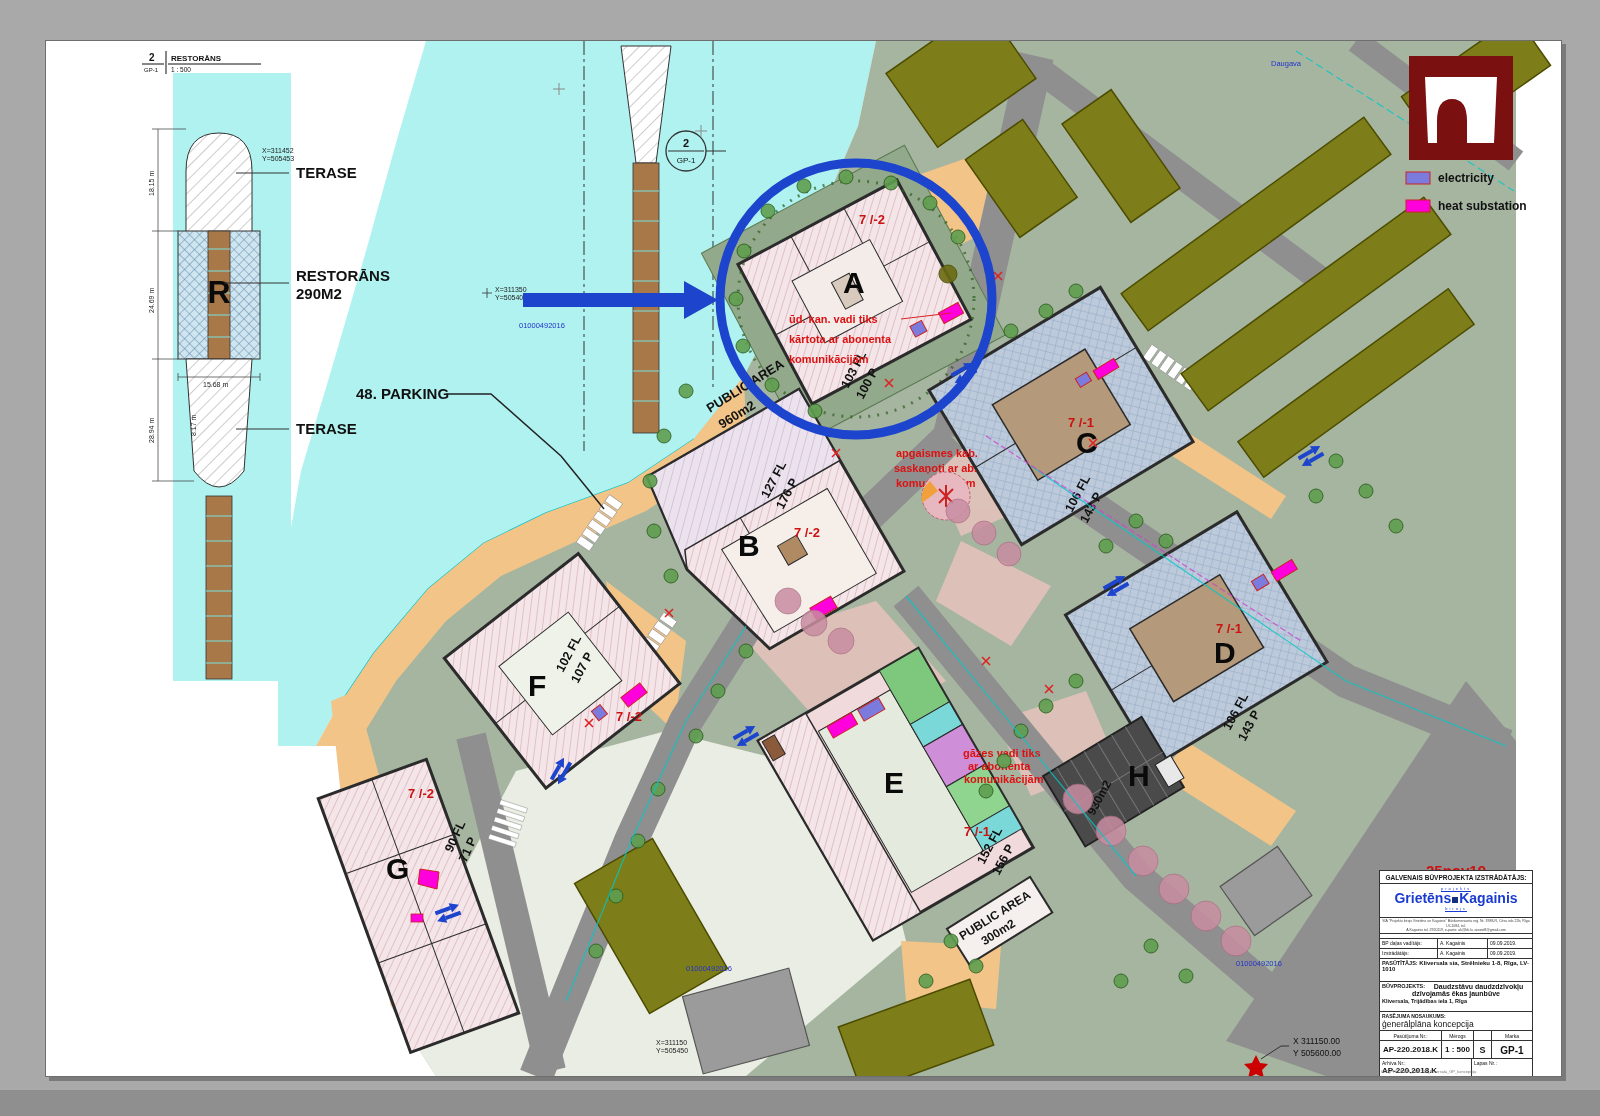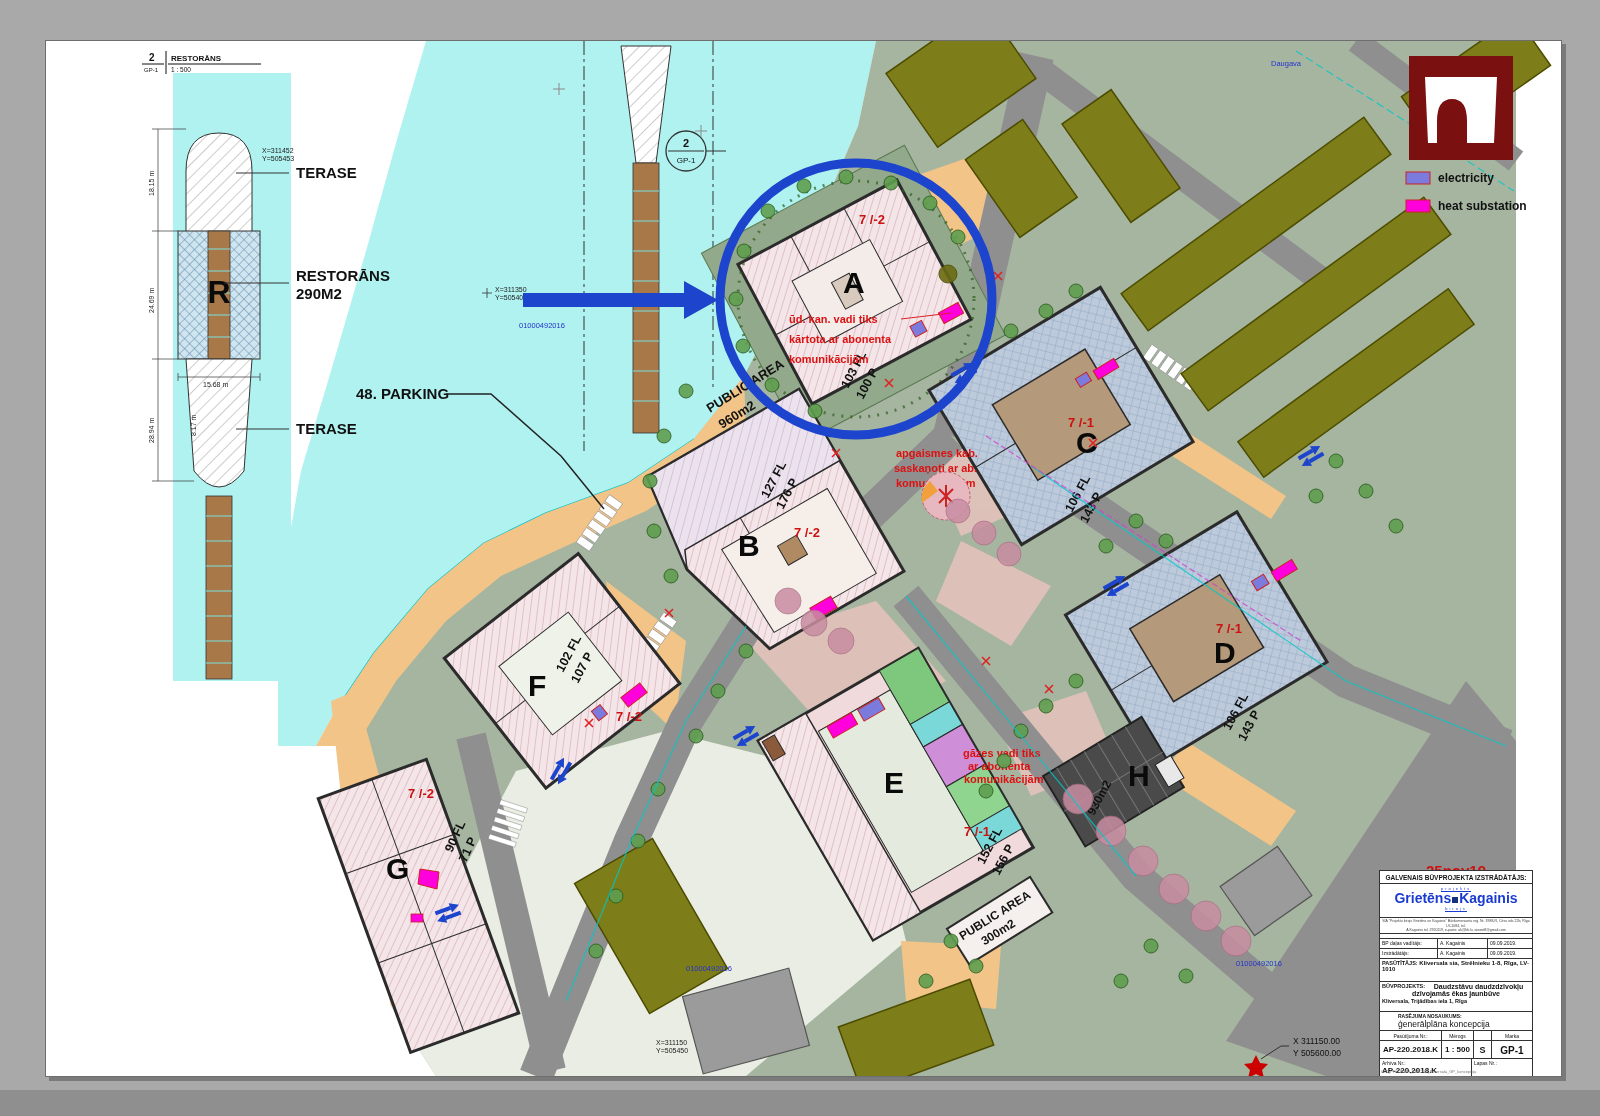--- a/index.html
+++ b/index.html
@@ -32,21 +32,21 @@
   .tb-row div{border-right:1px solid #333;padding:1px 2px;overflow:hidden;white-space:nowrap;}
   .tb-row div:last-child{border-right:none;}
   .c1{width:58px;} .c2{width:50px;} .c3{width:44px;}
   .tb-client{height:23px;border-bottom:1px solid #333;padding:1px 2px;}
   .tb-client .lab{font-weight:bold;font-size:5.5px;display:inline;}
   .tb-client .val{font-weight:bold;font-size:6px;display:inline;}
   .tb-project{height:30px;border-bottom:1px solid #333;padding:1px 2px;}
   .tb-project .lab{font-weight:bold;font-size:5.5px;float:left;margin-right:2px;}
   .tb-project .v1{font-weight:bold;font-size:7px;text-align:center;}
   .tb-project .v3{font-weight:bold;font-size:5.5px;margin-top:1px;}
-  .tb-drawing{height:19px;border-bottom:1px solid #333;padding:1px 18px;}
+  .tb-drawing{height:19px;border-bottom:1px solid #333;padding:1px 2px;}
   .tb-drawing .lab{font-weight:bold;font-size:5px;}
   .tb-drawing .val{font-size:8.5px;}
   .tb-nrh{height:10px;display:flex;border-bottom:1px solid #333;font-size:5px;text-align:center;}
   .tb-nrh div{border-right:1px solid #333;padding-top:2px;}
   .tb-nrh div:last-child{border-right:none;}
   .tb-nrv{height:18px;display:flex;border-bottom:1px solid #333;text-align:center;}
   .tb-nrv div{border-right:1px solid #333;padding-top:4px;font-weight:bold;}
   .tb-nrv div:last-child{border-right:none;}
   .n1{width:62px;} .n2{width:32px;} .n3{width:18px;} .n4{width:40px;}
   .tb-arh{height:22px;display:flex;}

